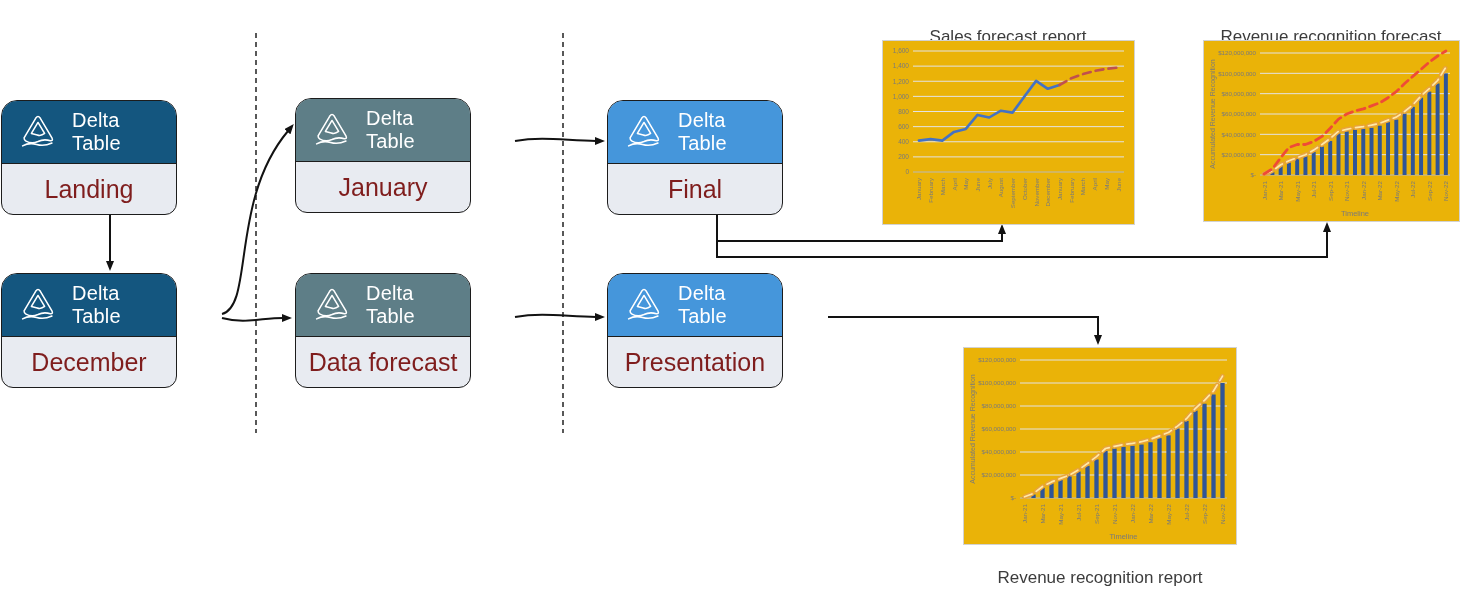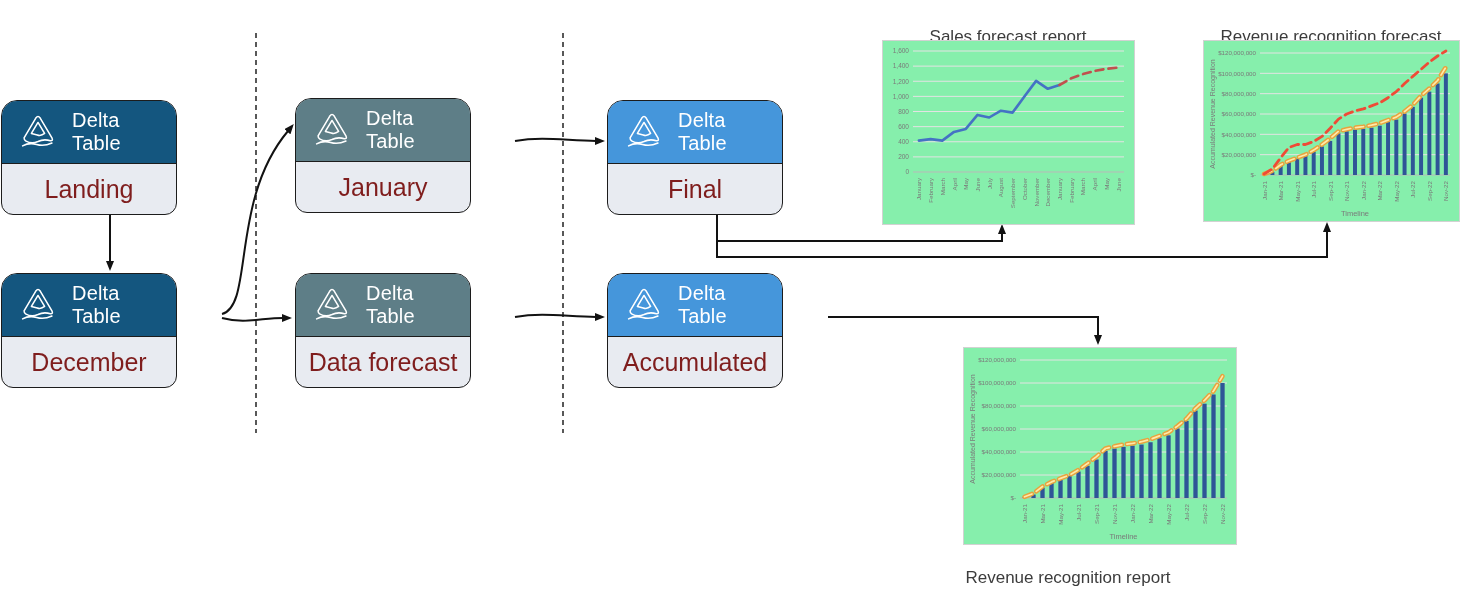--- a/index.html
+++ b/index.html
@@ -7,21 +7,21 @@
          font-family:"Liberation Sans",sans-serif;}
   svg.overlay{position:absolute;left:0;top:0;pointer-events:none;}
   .node{position:absolute;width:176px;height:115px;border:1.7px solid #1c1c1c;
         border-radius:16px 16px 12px 12px;background:#e8ebf1;display:flex;flex-direction:column;
         overflow:hidden;box-sizing:border-box;}
   .node-header{height:62px;display:flex;align-items:center;gap:12px;padding:0 14px;
         border-bottom:1.7px solid #1c1c1c;color:#fff;font-size:20px;letter-spacing:.2px;}
   .node-body{flex:1;display:flex;align-items:center;justify-content:center;
         font-size:25px;color:#7f1d1d;}
   .logo{width:46px;height:42px;display:flex;align-items:center;justify-content:center;}
-  .chart{position:absolute;background:#86efac;border:1px solid #d2d2d2;box-sizing:border-box;}
+  .chart{position:absolute;background:#eab308;border:1px solid #d2d2d2;box-sizing:border-box;}
   .chart-title{position:absolute;width:300px;text-align:center;font-size:17px;color:#3c3c3c;margin-top:14px;}
   .chart text{font-family:"Liberation Sans",sans-serif;}
 </style>
 </head>
 <body>
 
 <div class="stage">
 
   <svg class="overlay" width="1465" height="608" viewBox="0 0 1465 608">
     <defs>
@@ -119,21 +119,21 @@
     <div class="node-header" style="background: rgb(69, 150, 219);">
       <span class="logo">
         <svg viewBox="0 0 60 52" width="44" height="40" fill="none" stroke="#fff" stroke-width="2.1" stroke-linecap="round" stroke-linejoin="round">
           <path d="M11 34 L27 7 Q30 3 33 7 L49 34 Q51 38 47 38 Q38 35 30 39 Q21 43 13 38 Q11 37 11 34 Z"></path>
           <path d="M21 28 L30 13 L39 28 Q34 32 29 30 Q25 29 21 28"></path>
           <path d="M9 45 Q18 40 28 43 Q38 46 49 41"></path>
         </svg>
       </span>
       <span>Delta Table</span>
     </div>
-    <div class="node-body">Accumulated</div>
+    <div class="node-body">Presentation</div>
   </div>
 
   <div class="chart-title" style="left:858px;top:13px">Sales forecast report</div>
   <div class="chart" id="chart-sales" style="left:882px;top:40px;width:253px;height:185px"><svg viewBox="0 0 251 183" width="251" height="183">
         <text x="26" y="133.3" text-anchor="end" font-size="6.5" fill="#7a7a7a">0</text>
         <line x1="30" x2="241" y1="115.875" y2="115.875" stroke="#e3e3e3" stroke-width="1"></line>
         <text x="26" y="118.175" text-anchor="end" font-size="6.5" fill="#7a7a7a">200</text>
         <line x1="30" x2="241" y1="100.75" y2="100.75" stroke="#e3e3e3" stroke-width="1"></line>
         <text x="26" y="103.05" text-anchor="end" font-size="6.5" fill="#7a7a7a">400</text>
         <line x1="30" x2="241" y1="85.625" y2="85.625" stroke="#e3e3e3" stroke-width="1"></line>
@@ -277,15 +277,15 @@
         <text x="189" y="156" font-size="6.2" fill="#7a7a7a" text-anchor="end" transform="rotate(-90 189 156)">Mar-22</text>
         <text x="207" y="156" font-size="6.2" fill="#7a7a7a" text-anchor="end" transform="rotate(-90 207 156)">May-22</text>
         <text x="225" y="156" font-size="6.2" fill="#7a7a7a" text-anchor="end" transform="rotate(-90 225 156)">Jul-22</text>
         <text x="243" y="156" font-size="6.2" fill="#7a7a7a" text-anchor="end" transform="rotate(-90 243 156)">Sep-22</text>
         <text x="261" y="156" font-size="6.2" fill="#7a7a7a" text-anchor="end" transform="rotate(-90 261 156)">Nov-22</text>
         <polyline points="60.5,148.8 69.5,145.4 78.5,138.5 87.5,133.9 96.5,130.4 105.5,127.0 114.5,121.8 123.5,115.5 132.5,108.6 141.5,100.5 150.5,98.3 159.5,96.5 168.5,95.4 177.5,93.7 186.5,91.3 195.5,87.9 204.5,84.5 213.5,78.1 222.5,70.7 231.5,60.3 240.5,52.3 249.5,43.0 258.5,28.1" fill="none" stroke-linecap="round" stroke-linejoin="round" stroke-dasharray="8 5" stroke="#E8A33D" stroke-width="4.6"></polyline>
         <polyline points="60.5,148.8 69.5,145.4 78.5,138.5 87.5,133.9 96.5,130.4 105.5,127.0 114.5,121.8 123.5,115.5 132.5,108.6 141.5,100.5 150.5,98.3 159.5,96.5 168.5,95.4 177.5,93.7 186.5,91.3 195.5,87.9 204.5,84.5 213.5,78.1 222.5,70.7 231.5,60.3 240.5,52.3 249.5,43.0 258.5,28.1" fill="none" stroke-linecap="round" stroke-linejoin="round" stroke-dasharray="8 5" stroke="#FFE9A8" stroke-width="1.7"></polyline>
         <text x="11" y="81" font-size="7" fill="#7a7a7a" text-anchor="middle" transform="rotate(-90 11 81)">Accumulated Revenue Recognition</text>
         <text x="159.5" y="191" font-size="7.5" fill="#7a7a7a" text-anchor="middle">Timeline</text>
       </svg></div>
-  <div class="chart-title" style="left:918px;top:554px">Revenue recognition report</div>
+  <div class="chart-title" style="left:950px;top:554px">Revenue recognition report</div>
 
 </div>
 
 </body></html>

